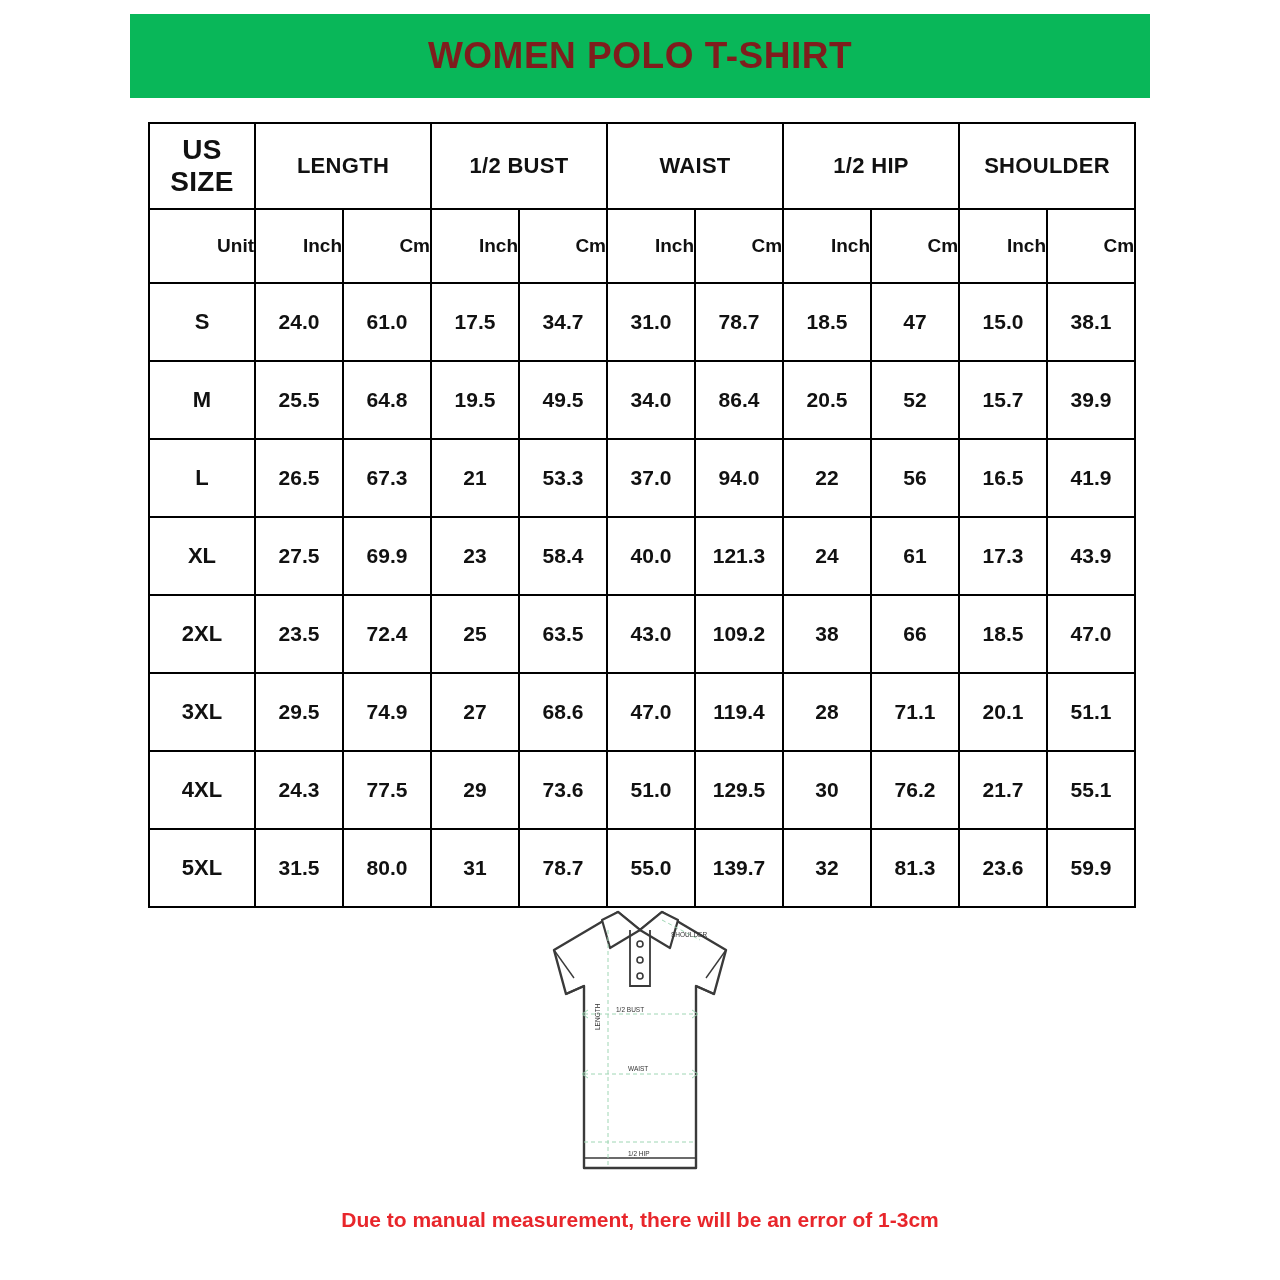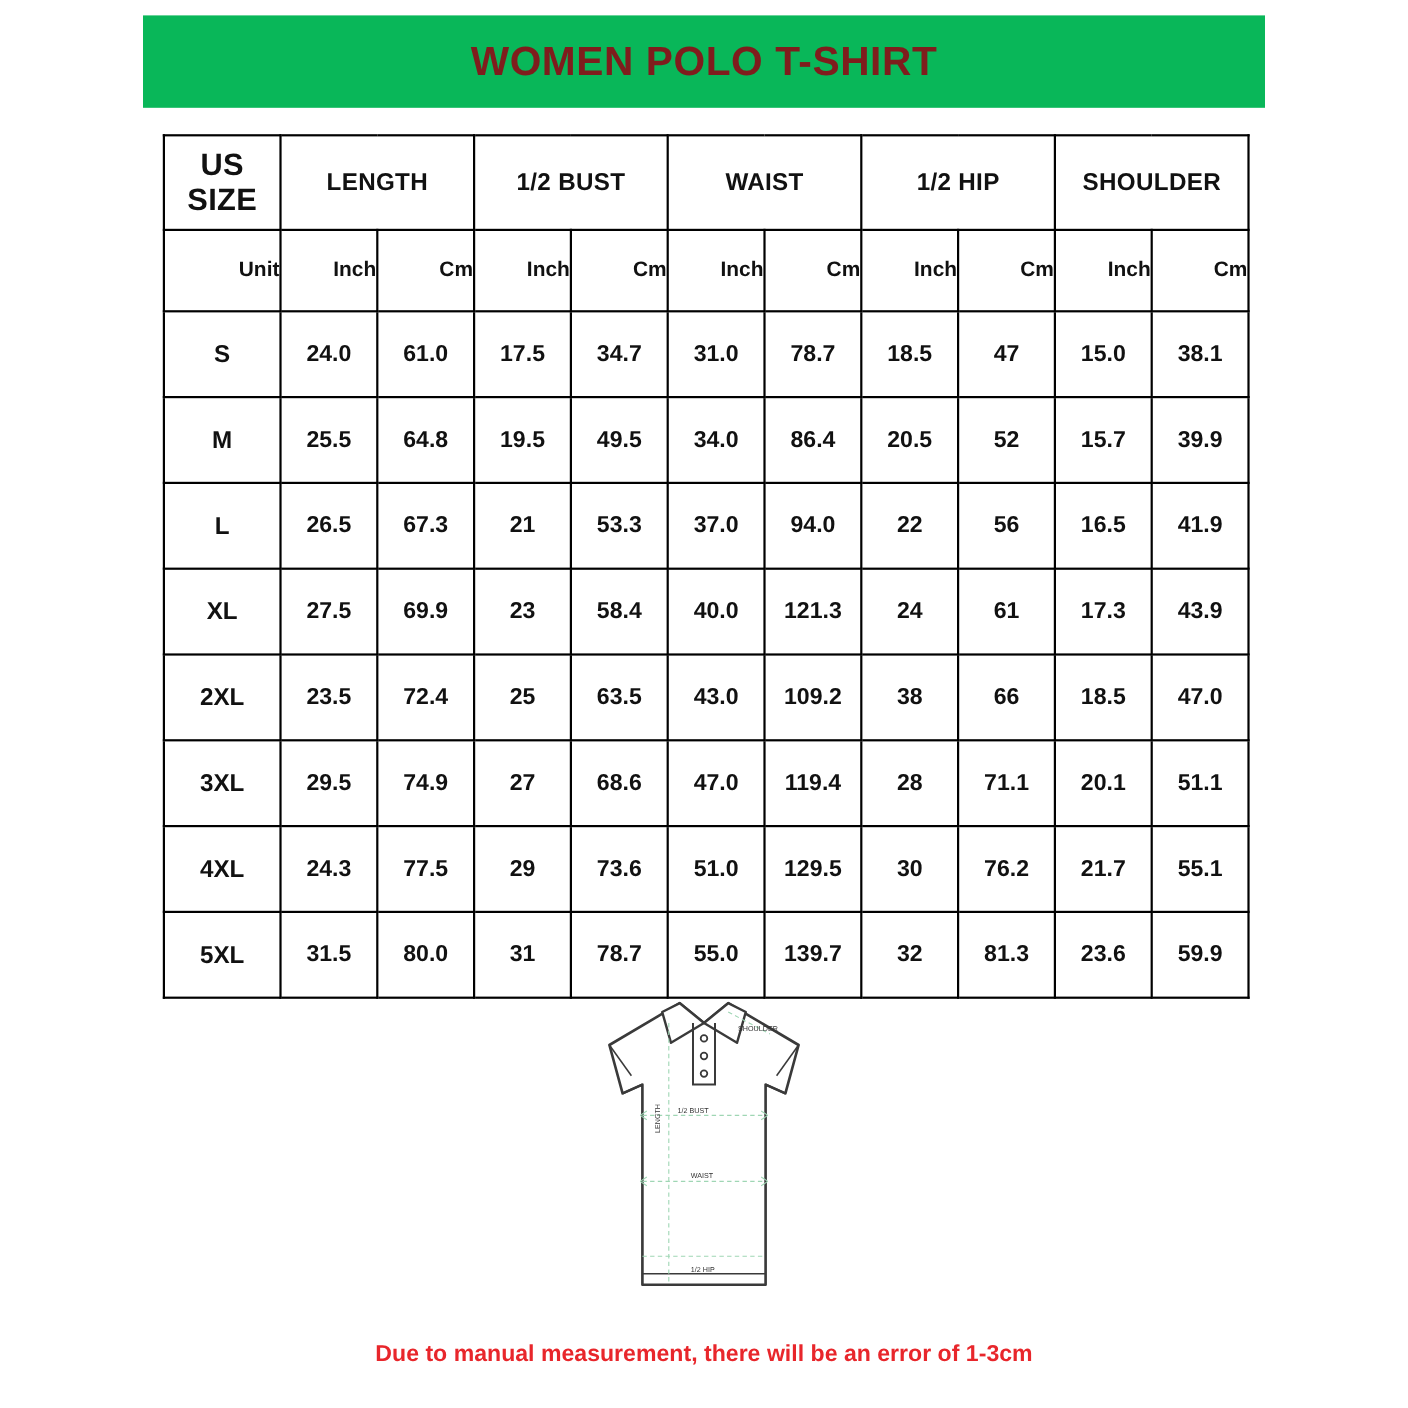--- a/index.html
+++ b/index.html
@@ -104,21 +104,20 @@
   
   .note {
     position: absolute;
     left: 0;
     top: 1208px;
     width: 1280px;
     text-align: center;
     color: #e8262b;
     font-size: 21px;
     font-weight: bold;
-    margin-top: 11px;
   }
 </style>
 </head>
 <body>
 
 <div class="page">
 
   <div class="banner">
     <div class="banner-title">WOMEN POLO T-SHIRT</div>
   </div>

